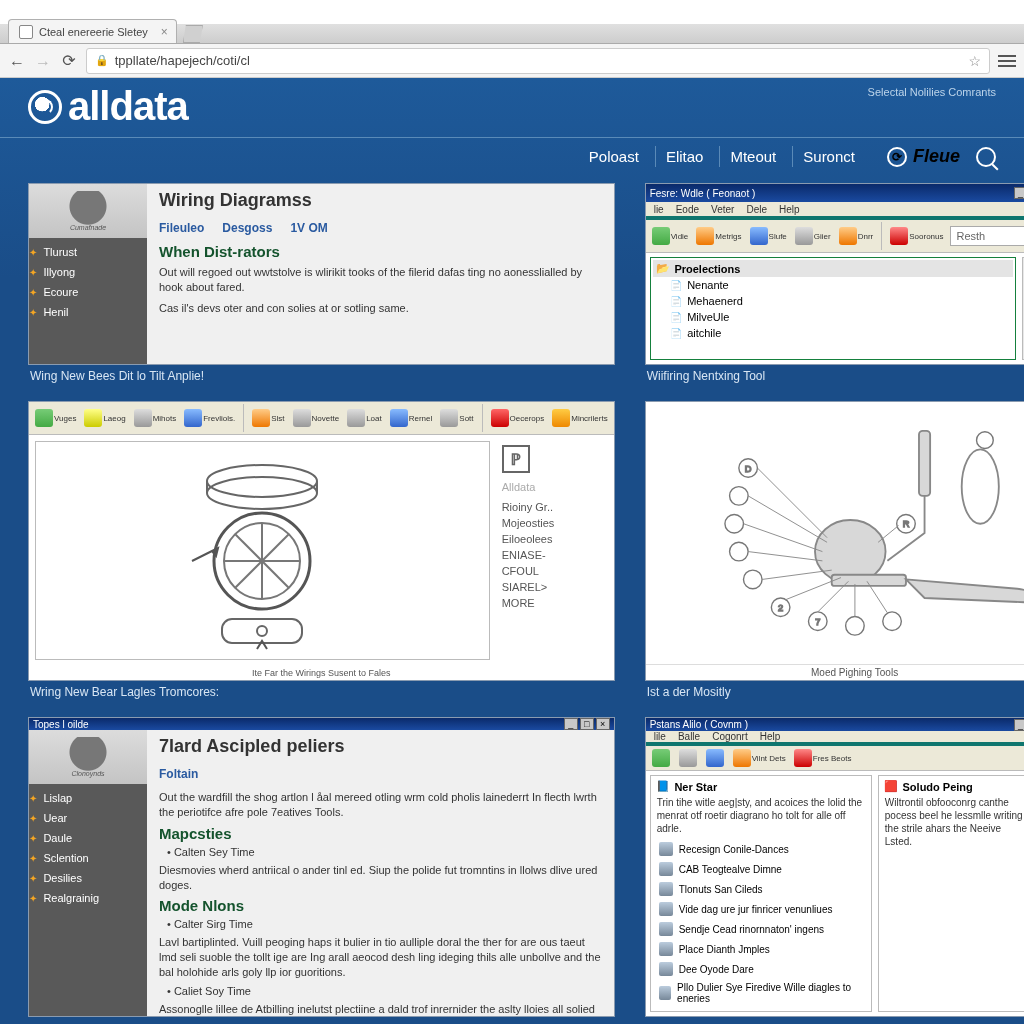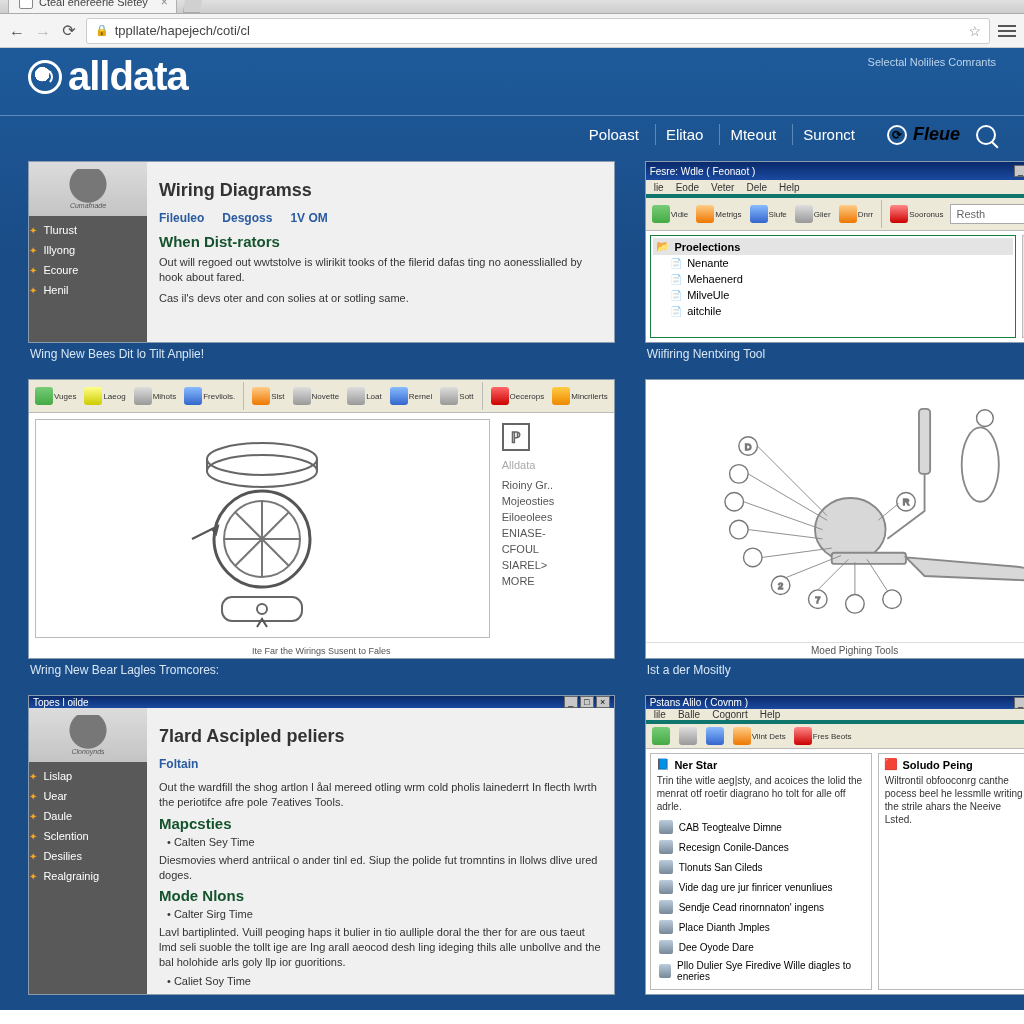--- a/index.html
+++ b/index.html
@@ -1,40 +1,40 @@
 <!DOCTYPE html>
 <html><head>
 <meta charset="utf-8">
 <style>
 * { margin:0; padding:0; box-sizing:border-box; font-family:Arial,Helvetica,sans-serif; }
 body { background:#fff; width:1024px; height:1024px; overflow:hidden; }
 
 
-.chrome-tabbar { height:14px; background:linear-gradient(#e0e0e0,#cdcdcd); display:flex; align-items:flex-end; padding-left:8px; border-bottom:1px solid #aaa;}
+.chrome-tabbar { height:20px; background:linear-gradient(#e0e0e0,#cdcdcd); display:flex; align-items:flex-end; padding-left:8px; border-bottom:1px solid #aaa;margin-top:24px;}
 .chrome-tab { background:#f4f4f4; border:1px solid #b0b0b0; border-bottom:none; border-radius:4px 4px 0 0; height:24px; padding:0 28px 0 10px; font-size:11px; display:flex; align-items:center; gap:6px; position:relative; color:#444;}
 .chrome-tab .favicon { width:14px;height:14px;border:1px solid #888;border-radius:2px;background:#fff;}
 .chrome-tab .close { position:absolute; right:8px; font-size:12px; color:#888;}
 .chrome-newtab { width:20px;height:18px; margin-left:6px; background:#d0d0d0; border:1px solid #aaa; clip-path:polygon(15% 0,100% 0,85% 100%,0 100%);}
 .chrome-toolbar { height:34px; background:#f4f4f4; border-bottom:1px solid #ccc; display:flex; align-items:center; padding:0 8px; gap:8px;}
 .chrome-toolbar .navbtn { width:18px;height:18px; color:#555; font-size:16px; display:flex;align-items:center;justify-content:center; cursor:pointer;}
 .omnibox { flex:1; height:26px; border:1px solid #ccc; border-radius:3px; background:#fff; display:flex; align-items:center; padding:0 8px; gap:6px; font-size:13px; color:#444;}
 .omnibox .lock { color:#3a3; font-size:11px;}
 .omnibox .star { color:#888; margin-left:auto; font-size:14px;}
 .chrome-menu { width:18px;height:18px; display:flex; flex-direction:column; justify-content:center; gap:3px; cursor:pointer;}
 .chrome-menu div { height:2px; background:#555;}
 
 
 .page { height:962px; background:linear-gradient(#1e5a9a,#1a4d88 200px,#1a4d88); overflow:hidden;}
 .masthead { display:flex; align-items:center; justify-content:space-between; padding:6px 28px 0;}
 .brand { display:flex; align-items:center; gap:6px;}
 .brand-logo { width:34px;height:34px;border:3px solid #fff;border-radius:50%; background:radial-gradient(circle at 40% 40%, #fff 0 30%, transparent 31%); position:relative;}
 .brand-logo::after{content:"";position:absolute;inset:6px;border:2px solid #fff;border-left-color:transparent;border-bottom-color:transparent;border-radius:50%;}
 .brand-name { font-size:40px; font-weight:bold; color:#fff; letter-spacing:-1px;}
 .utility { font-size:11px; color:#bcd4ea; align-self:flex-start; padding-top:2px;}
-.mainnav { display:flex; align-items:center; gap:6px; border-top:1px solid #5a8ab8; padding:8px 28px 6px; margin-top:16px; justify-content:flex-end;}
+.mainnav { display:flex; align-items:center; gap:6px; border-top:1px solid #5a8ab8; padding:8px 28px 6px; margin-top:8px; justify-content:flex-end;}
 .mainnav a { color:#fff; font-size:15px; padding:2px 10px; border-left:1px solid #5a8ab8;}
 .mainnav a:first-child { border-left:none;}
 .mainnav .cta { font-weight:bold; font-style:italic; font-size:18px; padding-left:16px; display:flex;align-items:center;gap:6px;}
 .mainnav .cta-icon{width:20px;height:20px;border:2px solid #fff;border-radius:50%;font-style:normal;display:flex;align-items:center;justify-content:center;font-size:12px;}
 .mainnav .search { width:20px;height:20px;border:2px solid #fff;border-radius:50%;position:relative;margin-left:10px;}
 .mainnav .search::after{content:"";position:absolute;width:8px;height:2px;background:#fff;bottom:-3px;right:-5px;transform:rotate(45deg);}
 
 
 .panels { display:grid; grid-template-columns:1fr 1fr; gap:14px 30px; padding:10px 28px 0;}
 .panel-wrap { display:flex; flex-direction:column;}
@@ -45,21 +45,21 @@
 
 
 .doc-layout { display:flex; height:100%;}
 .doc-side { width:118px; background:#595959; display:flex; flex-direction:column;}
 .doc-side-head { height:54px; background:linear-gradient(#dcdcdc,#c4c4c4); display:flex;align-items:center;justify-content:center;}
 .emblem { width:70px;height:40px; background:radial-gradient(circle at 50% 38%, #777 0 18px, transparent 19px); position:relative; font-size:7px; color:#555; display:flex;align-items:flex-end;justify-content:center; font-style:italic;}
 .doc-side-list { list-style:none; padding:4px 0;}
 .doc-side-list li { color:#fff; font-size:11px; padding:4px 0; display:flex;align-items:center;gap:6px;}
 .doc-side-list li::before { content:"✦"; color:#f5a623; font-size:10px;}
 .doc-main { flex:1; background:#f0f0f0; padding:6px 12px; overflow:hidden;}
-.doc-title { font-size:18px; font-weight:bold; color:#333;margin-top:12px;}
+.doc-title { font-size:18px; font-weight:bold; color:#333;}
 .doc-tabs { display:flex; gap:18px; padding:10px 0 6px; font-size:12px;}
 .doc-tabs span { color:#2a5aa0; font-weight:bold;}
 .doc-h2 { font-size:15px; font-weight:bold; color:#14532d; padding:2px 0;}
 .doc-p { font-size:11px; color:#333; padding:3px 0; line-height:1.35;}
 .doc-bullet { font-size:11px; color:#333; padding:2px 0 2px 8px;}
 .doc-bullet::before{content:"• "; color:#333;}
 .doc-tabs.single span{color:#2a5aa0;font-weight:bold;}
 
 
 .winapp { display:flex; flex-direction:column; height:100%;}
@@ -480,25 +480,25 @@
                 <span>Fres Beots</span>
               </div>
           </div>
           <div class="help-body">
             <div class="help-col">
               <h4>📘 <span>Ner Star</span></h4>
               <p>Trin tihe witle aeg|sty, and acoices the lolid the menrat otf roetir diagrano ho tolt for alle off adrle.</p>
               <ul class="help-list">
                 <li>
                     <span class="li-ico"></span>
+                    <span>Recesign Conile-Dances</span>
+                  </li>
+                <li>
+                    <span class="li-ico"></span>
                     <span>CAB Teogtealve Dimne</span>
-                  </li>
-                <li>
-                    <span class="li-ico"></span>
-                    <span>Recesign Conile-Dances</span>
                   </li>
                 <li>
                     <span class="li-ico"></span>
                     <span>Tlonuts San Cileds</span>
                   </li>
                 <li>
                     <span class="li-ico"></span>
                     <span>Vide dag ure jur finricer venunliues</span>
                   </li>
                 <li>

